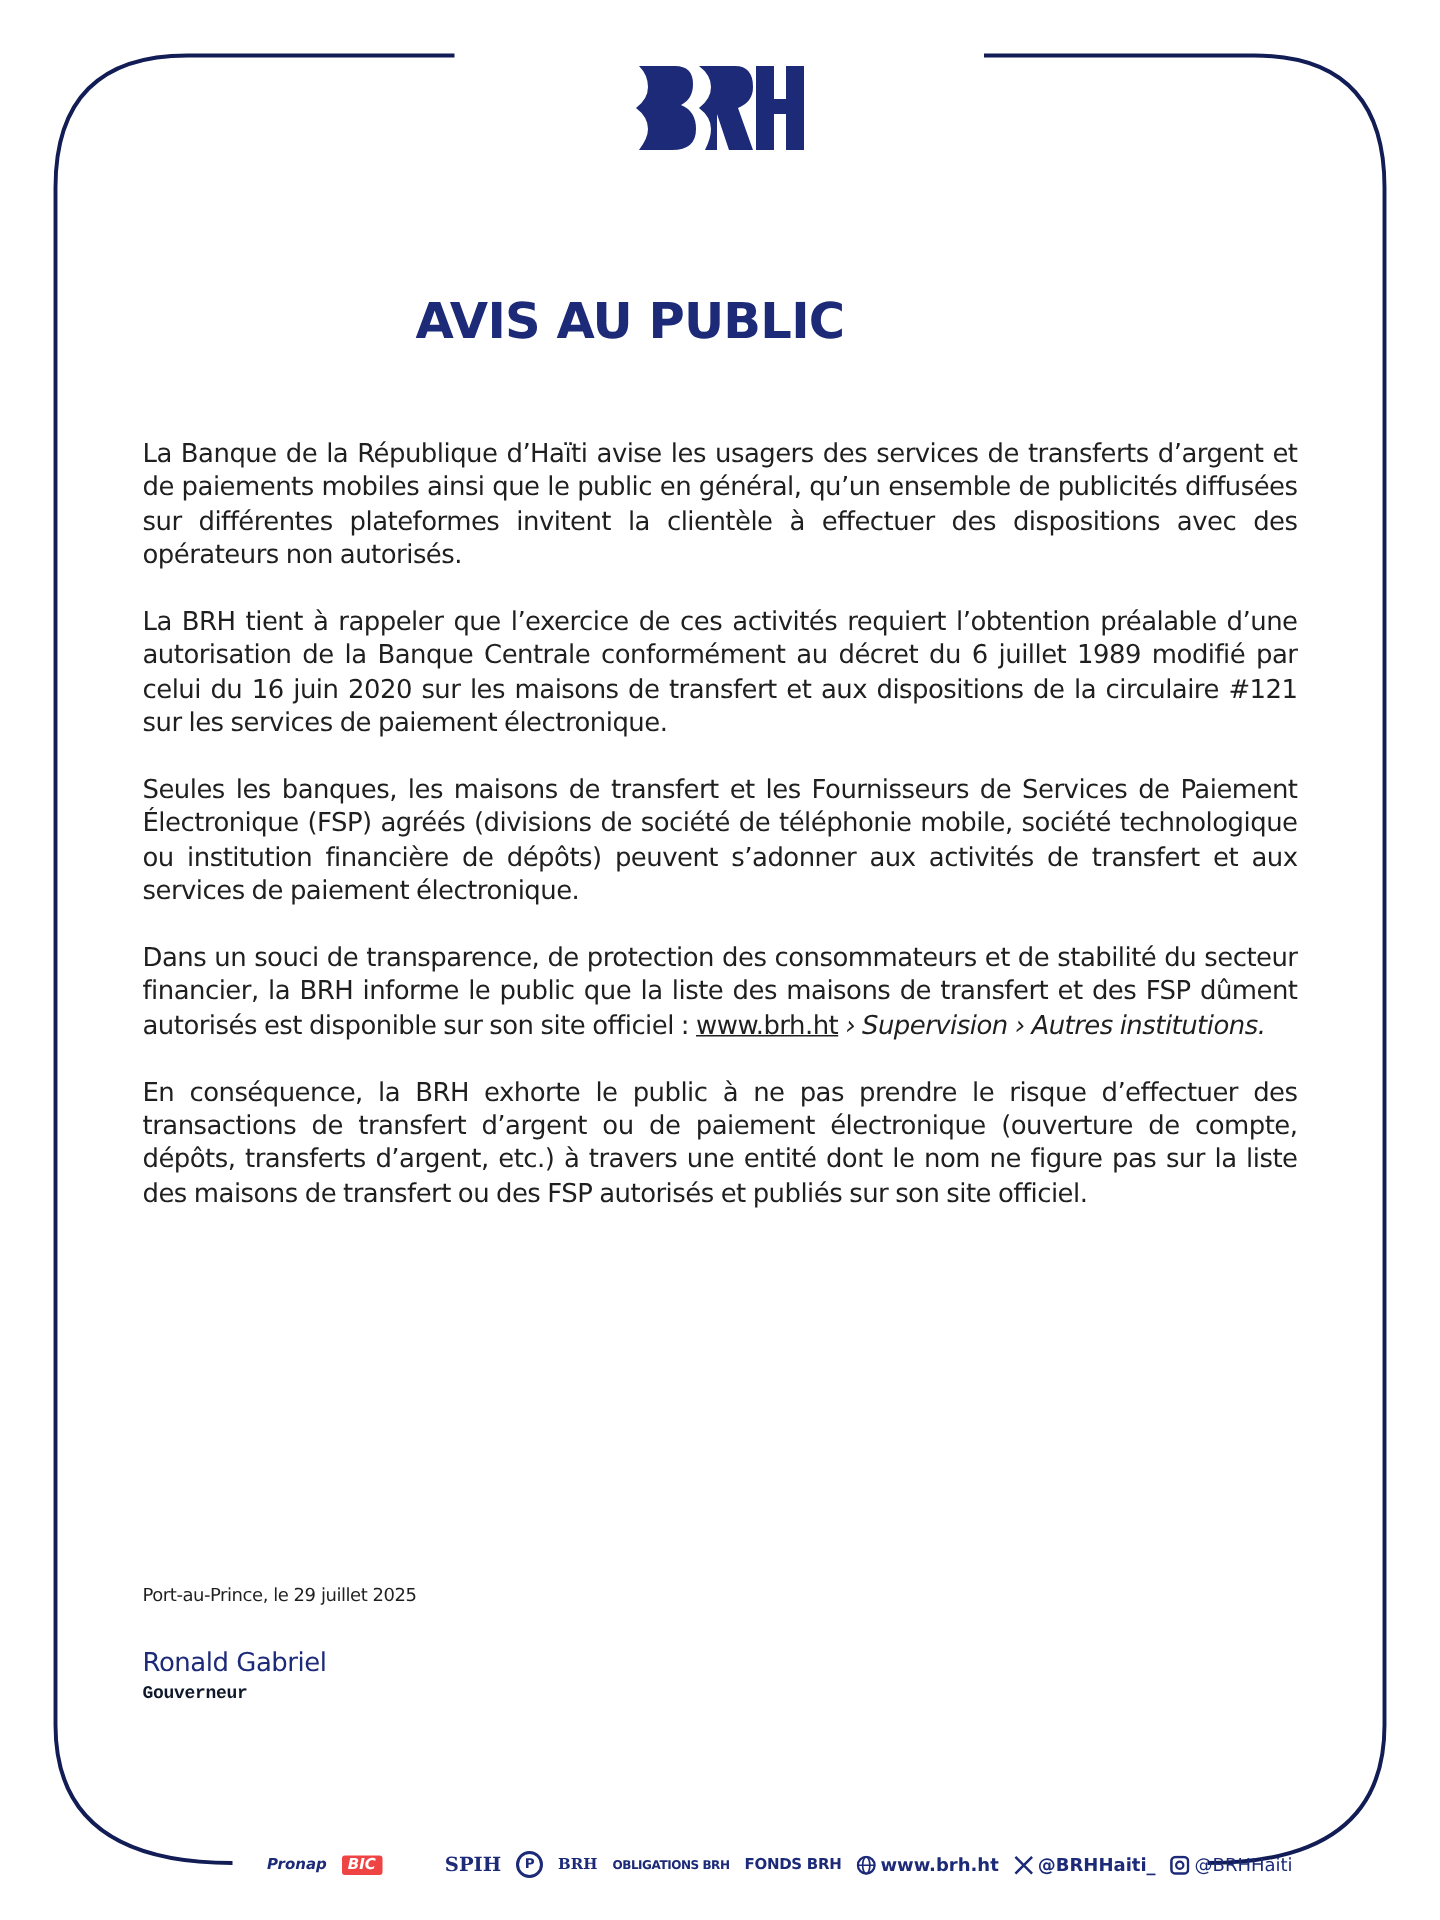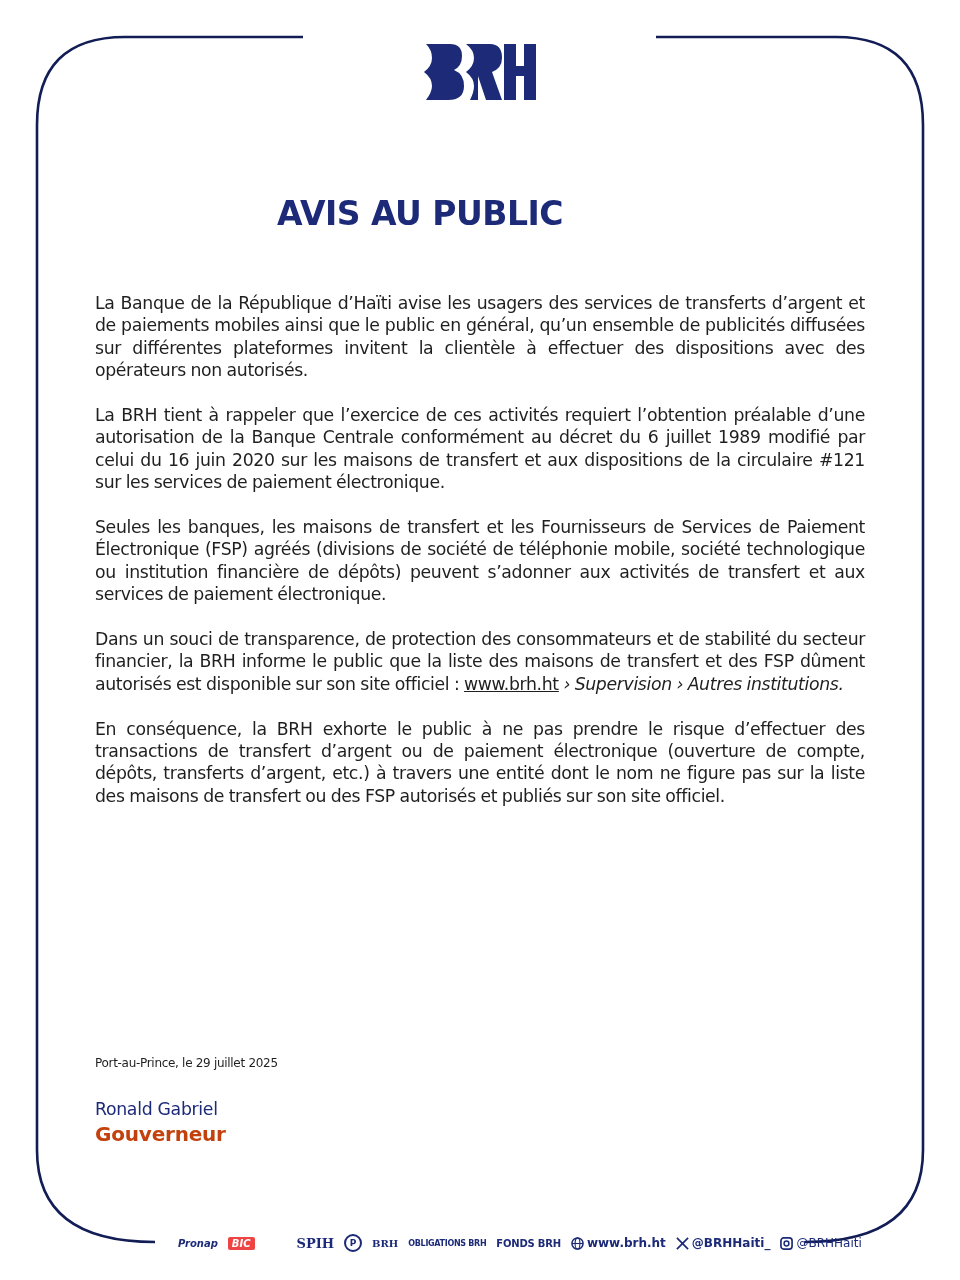--- a/index.html
+++ b/index.html
@@ -8,21 +8,21 @@
   .logo { position: absolute; left: 0; top: 40px; width: 960px; text-align: center; }
   .logo-mark { display: inline-block; height: 64px; }
   .logo-name { display: block; font-family: "DejaVu Serif", serif; font-weight: bold; font-size: 14.5px; color: #1c2a78; letter-spacing: 0.2px; margin-top: 0px; }
   .title { position: absolute; left: 0; top: 194px; width: 840px; text-align: center; font-family: "DejaVu Sans", sans-serif; font-weight: bold; font-size: 33px; color: #1c2a78; letter-spacing: -0.5px; }
   .body { position: absolute; left: 95px; top: 292px; width: 770px; }
   .para { margin: 0 0 22.4px 0; font-size: 17.3px; line-height: 22.4px; text-align: justify; color: #1f1f1f; letter-spacing: -0.35px; word-spacing: -0.5px; }
   .para a { color: #1f1f1f; text-decoration: underline; }
   .para .it { font-style: italic; }
   .place-date { position: absolute; left: 95px; top: 1031px; font-size: 12px; color: #1f1f1f; letter-spacing: -0.3px; margin-top: 25px; }
   .sig-name { position: absolute; left: 95px; top: 1099px; font-size: 17.3px; color: #1c2a78; letter-spacing: -0.3px; }
-  .sig-title { position: absolute; left: 95px; top: 1122px; font-size: 20px; font-weight: bold; color: #c2410c; letter-spacing: -0.2px; }
+  .sig-title { position: absolute; left: 95px; top: 1122px; font-size: 12px; font-weight: bold; color: #0f172a; letter-spacing: -0.2px; font-family: Liberation Mono, monospace; }
   .footer { position: absolute; left: 178px; top: 1231px; height: 24px; display: flex; align-items: center; gap: 10px; color: #1c2a78; white-space: nowrap; text-align: center; }
   .f-logo { display: inline-flex; align-items: center; font-weight: bold; font-size: 11px; color: #1c2a78; }
   .f-pronap { font-style: italic; font-size: 10px; }
   .f-bic { background: #ef4444; color: #fff; font-style: italic; font-size: 10px; padding: 1px 4px; border-radius: 2px; }
   .f-spih { font-family: "DejaVu Serif", serif; font-size: 13px; margin-left: 32px; }
   .f-circle { width: 18px; height: 18px; border-radius: 50%; border: 2px solid #1c2a78; box-sizing: border-box; font-size: 9px; justify-content: center; }
   .f-mobile { font-size: 10px; font-family: "DejaVu Serif", serif; }
   .f-oblig { font-size: 8px; letter-spacing: -0.3px; }
   .f-fonds { font-size: 10px; letter-spacing: -0.2px; }
   .f-item { display: inline-flex; align-items: center; gap: 3px; font-size: 12px; font-weight: bold; color: #1c2a78; }

